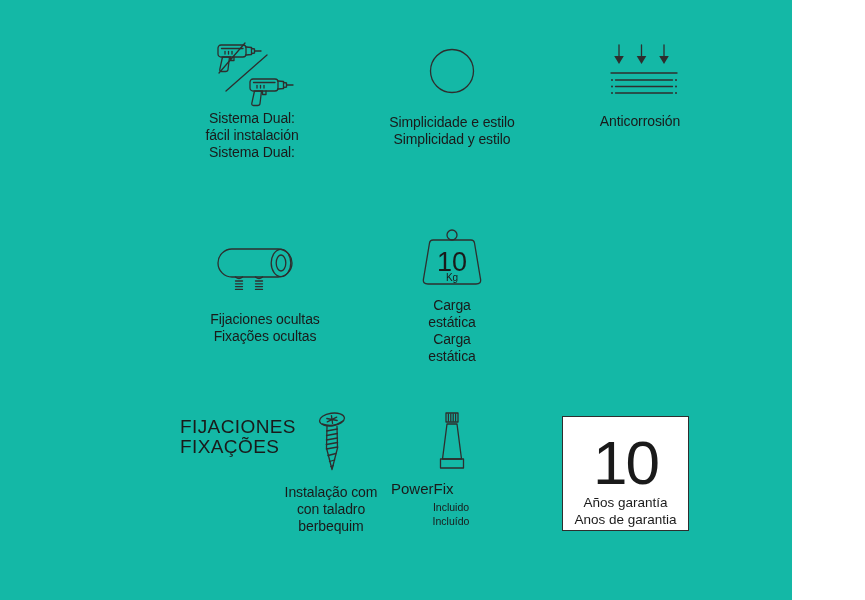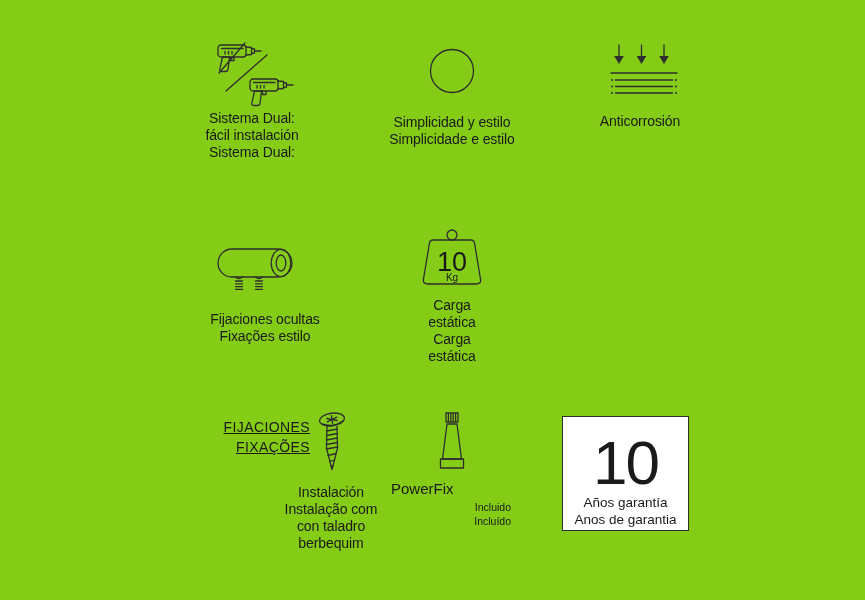--- a/index.html
+++ b/index.html
@@ -2,26 +2,26 @@
 <html><head>
 <meta charset="utf-8">
 <style>
   * { margin:0; padding:0; box-sizing:border-box; }
   html,body { background:#ffffff; }
   body {
     width:865px; height:600px;
     font-family:"Liberation Sans","DejaVu Sans",sans-serif;
     color:#1a1a1a;
   }
-  .canvas { position:relative; width:865px; height:600px; background:#84cc16; overflow:hidden; }
+  .canvas { position:relative; width:792px; height:600px; background:#14b8a6; overflow:hidden; }
   .abs { position:absolute; }
   .txt { position:absolute; text-align:center; font-size:14px; line-height:17px; letter-spacing:-0.1px; color:#1a1a1a; }
-  .heading { position:absolute; font-size:14px; line-height:20px; text-align:right; letter-spacing:0.4px; color:#1a1a1a;text-decoration:underline; }
+  .heading { position:absolute; font-size:19px; line-height:20px; text-align:left; letter-spacing:0.4px; color:#1a1a1a; }
   .pf-title { position:absolute; text-align:left; font-size:15px; line-height:18px; color:#1a1a1a; }
-  .pf-sub { position:absolute; text-align:right; font-size:10.5px; line-height:13.5px; color:#1a1a1a; }
+  .pf-sub { position:absolute; text-align:center; font-size:10.5px; line-height:13.5px; color:#1a1a1a; }
   .stroke { fill:none; stroke:#2e2e2e; stroke-width:1.3; stroke-linecap:round; stroke-linejoin:round; }
   .fillink { fill:#2e2e2e; stroke:none; }
   .svgtxt { fill:#1a1a1a; stroke:none; text-anchor:middle; }
   .box { position:absolute; border:1.5px solid #2e2e2e; text-align:center; background:#ffffff; }
   .big10 { font-size:62px; line-height:60px; letter-spacing:-2px; margin-top:16px; margin-bottom:2px; color:#1a1a1a; }
   .boxline { font-size:13.5px; line-height:16.5px; color:#1a1a1a;text-align:center; }
 </style>
 </head>
 <body>
 
@@ -52,22 +52,22 @@
   <div class="txt" style="left:167px;top:110px;width:170px">
     <div>Sistema Dual:</div>
     <div>fácil instalación</div>
     <div>Sistema Dual:</div>
   </div>
 
   <svg class="abs" style="left:429px;top:48px" width="46" height="46" viewBox="0 0 46 46">
     <circle class="stroke" stroke-width="1.4" cx="23" cy="23" r="21.5"></circle>
   </svg>
   <div class="txt" style="left:367px;top:114px;width:170px">
+    <div>Simplicidade e estilo</div>
     <div>Simplicidad y estilo</div>
-    <div>Simplicidade e estilo</div>
   </div>
 
   <svg class="abs" style="left:608px;top:43px" width="72" height="56" viewBox="0 0 72 56">
     <g class="stroke" stroke-width="1.1">
       <line x1="11" y1="2" x2="11" y2="14.5"></line>
       <line x1="33.5" y1="2" x2="33.5" y2="14.5"></line>
       <line x1="56" y1="2" x2="56" y2="14.5"></line>
     </g>
     <polygon class="fillink" points="6.2,13 15.8,13 11,21"></polygon>
     <polygon class="fillink" points="28.7,13 38.3,13 33.5,21"></polygon>
@@ -105,21 +105,21 @@
       <line x1="21.5" y1="40.6" x2="28.5" y2="40.6"></line>
       <line x1="21.5" y1="43.4" x2="28.5" y2="43.4"></line>
       <line x1="41.5" y1="35" x2="48.5" y2="35"></line>
       <line x1="41.5" y1="37.8" x2="48.5" y2="37.8"></line>
       <line x1="41.5" y1="40.6" x2="48.5" y2="40.6"></line>
       <line x1="41.5" y1="43.4" x2="48.5" y2="43.4"></line>
     </g>
   </svg>
   <div class="txt" style="left:179px;top:311px;width:172px">
     <div>Fijaciones ocultas</div>
-    <div>Fixações estilo</div>
+    <div>Fixações ocultas</div>
   </div>
 
   <svg class="abs" style="left:419px;top:228px" width="66" height="60" viewBox="0 0 66 60">
     <g class="stroke" stroke-width="1.5">
       <circle cx="33" cy="7" r="5"></circle>
       <path d="M14,12 L52,12 Q55,12 55.5,15 L61.5,51 Q62.5,56 57,56 L9,56 Q3.5,56 4.5,51 L10.5,15 Q11,12 14,12 Z"></path>
     </g>
     <text class="svgtxt" x="33" y="43" font-size="27">10</text>
     <text class="svgtxt" x="33" y="52.5" font-size="10">Kg</text>
   </svg>
@@ -149,21 +149,20 @@
       <line x1="9.5" y1="23.5" x2="20.4" y2="21.5"></line>
       <line x1="9.4" y1="28" x2="20.5" y2="26"></line>
       <line x1="9.3" y1="32.5" x2="20.6" y2="30.5"></line>
       <line x1="9.3" y1="37" x2="20.7" y2="35"></line>
       <line x1="11" y1="43.5" x2="19" y2="41.5"></line>
       <line x1="12.5" y1="49.5" x2="17.6" y2="48"></line>
       <line x1="13.8" y1="54.5" x2="16.3" y2="53.7"></line>
     </g>
   </svg>
   <div class="txt" style="left:256px;top:484px;width:150px">
-    <div>Instalación</div>
     <div>Instalação com</div>
     <div>con taladro</div>
     <div>berbequim</div>
   </div>
 
   <svg class="abs" style="left:437px;top:412px" width="30" height="60" viewBox="0 0 30 60">
     <g class="stroke" stroke-width="1.2">
       <rect x="9" y="1" width="12" height="9"></rect>
       <line x1="11.4" y1="2" x2="11.4" y2="9"></line>
       <line x1="13.8" y1="2" x2="13.8" y2="9"></line>

